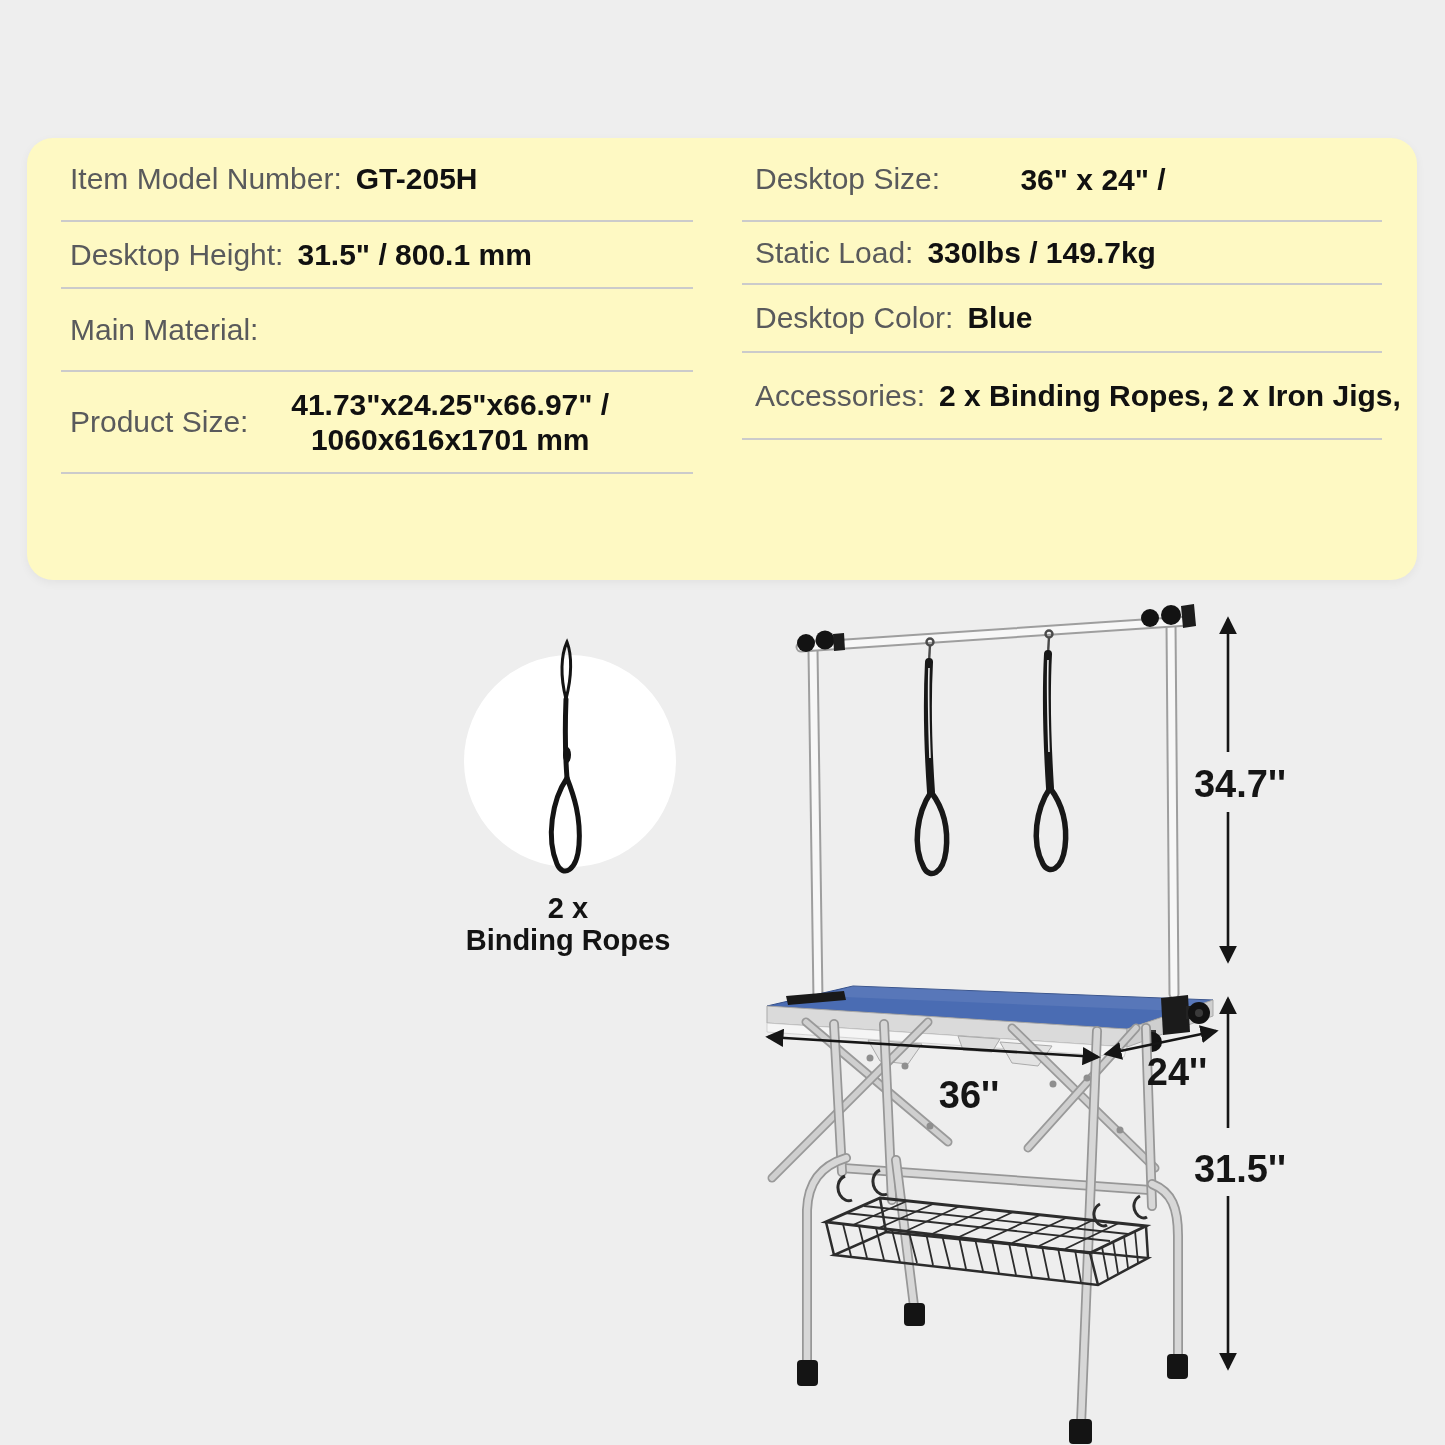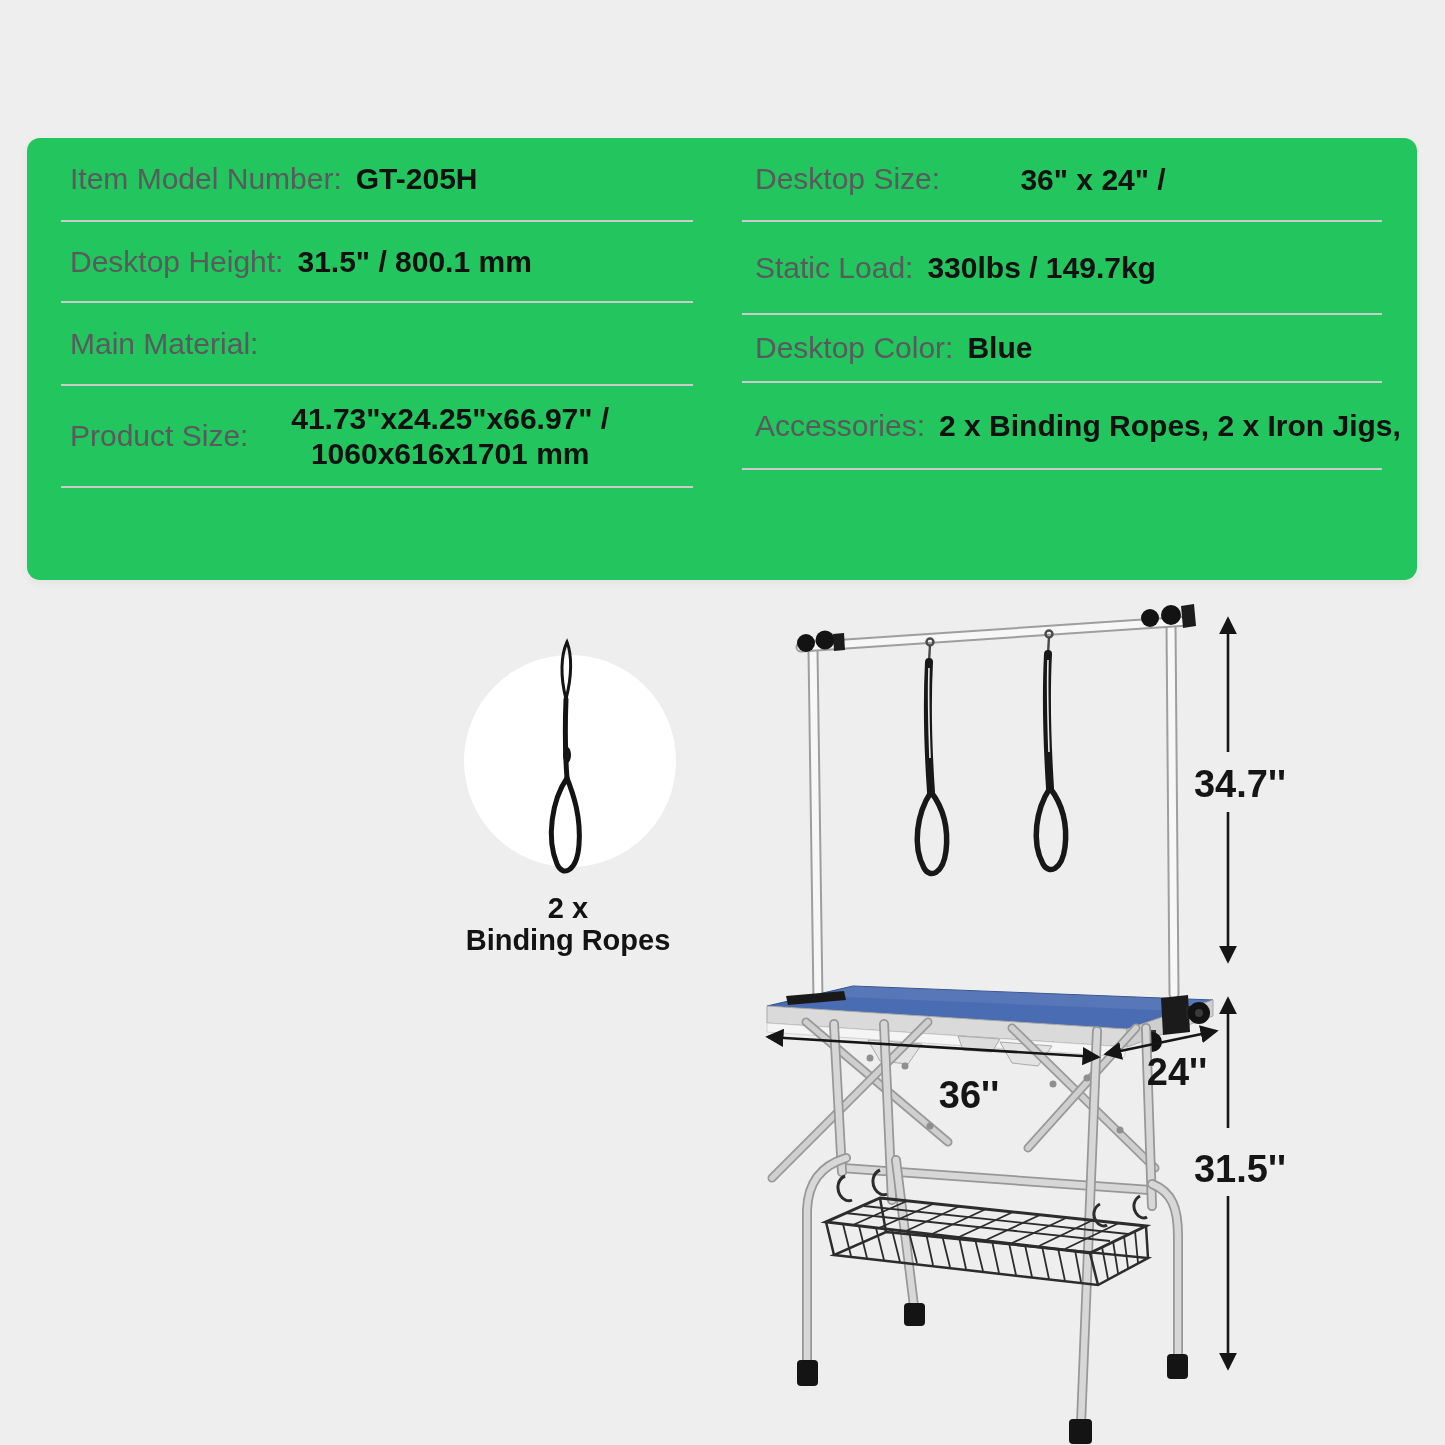--- a/index.html
+++ b/index.html
@@ -3,21 +3,21 @@
 <meta charset="utf-8">
 <style>
   html,body{margin:0;padding:0;}
   body{
     width:1445px;height:1445px;position:relative;overflow:hidden;
     background:#eeeeee;
     font-family:"Liberation Sans", sans-serif;
   }
   .spec-card{
     position:absolute;left:27px;top:138px;width:1390px;height:442px;
-    background:#22c55e;border-radius:13px;
+    background:#fef9c3;border-radius:26px;
     box-shadow:0 3px 10px rgba(0,0,0,0.05);
     z-index:2;
   }
   .spec-col{position:absolute;top:0;height:442px;}
   .spec-col.left{left:34px;width:632px;}
   .spec-col.right{left:715px;width:640px;}
   .spec-row{
     display:flex;align-items:center;gap:14px;
     border-bottom:2px solid #cbcbcb;
     padding-left:9px;box-sizing:border-box;
@@ -56,21 +56,21 @@
 </head>
 <body>
 
 <div class="spec-card">
 
   <div class="spec-col left">
     <div class="spec-row" style="height:84px">
       <span class="spec-label">Item Model Number:</span>
       <span class="spec-value">GT-205H</span>
     </div>
-    <div class="spec-row" style="height:81px">
+    <div class="spec-row" style="height:67px">
       <span class="spec-label">Desktop Height:</span>
       <span class="spec-value">31.5" / 800.1 mm</span>
     </div>
     <div class="spec-row" style="height:83px">
       <span class="spec-label">Main Material:</span>
     </div>
     <div class="spec-row" style="height:102px">
       <span class="spec-label">Product Size:</span>
       <span class="spec-value multi" style="margin-right:55px">
         <span>41.73"x24.25"x66.97" /</span>
@@ -79,21 +79,21 @@
     </div>
   </div>
 
   <div class="spec-col right">
     <div class="spec-row" style="height:84px">
       <span class="spec-label">Desktop Size:</span>
       <span class="spec-value multi" style="margin-right:150px">
         <span>36" x 24" /</span>
       </span>
     </div>
-    <div class="spec-row" style="height:93px">
+    <div class="spec-row" style="height:63px">
       <span class="spec-label">Static Load:</span>
       <span class="spec-value">330lbs / 149.7kg</span>
     </div>
     <div class="spec-row" style="height:68px">
       <span class="spec-label">Desktop Color:</span>
       <span class="spec-value">Blue</span>
     </div>
     <div class="spec-row" style="height:87px">
       <span class="spec-label">Accessories:</span>
       <span class="spec-value multi">

